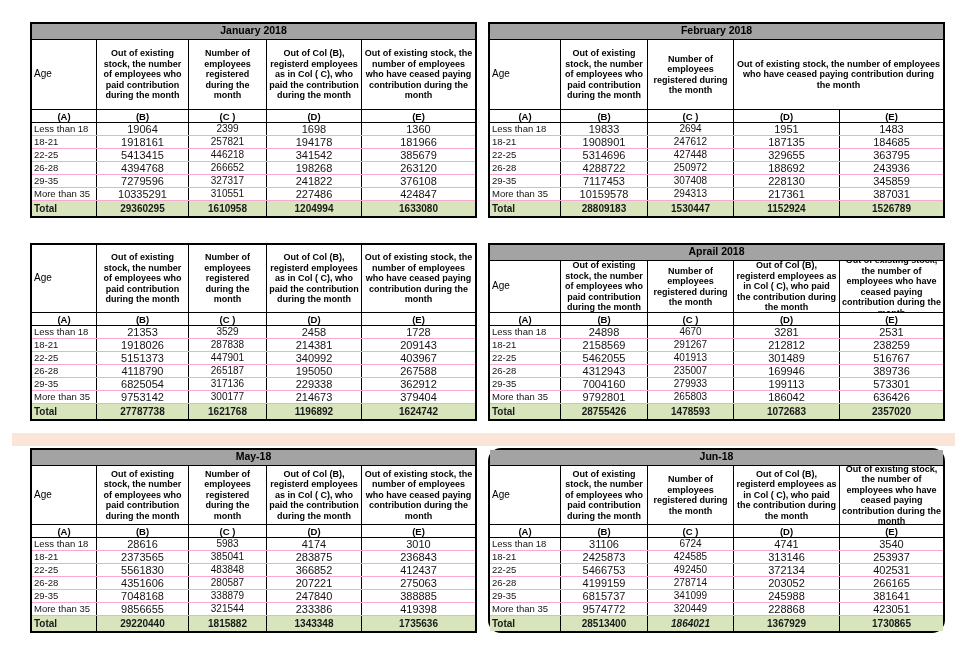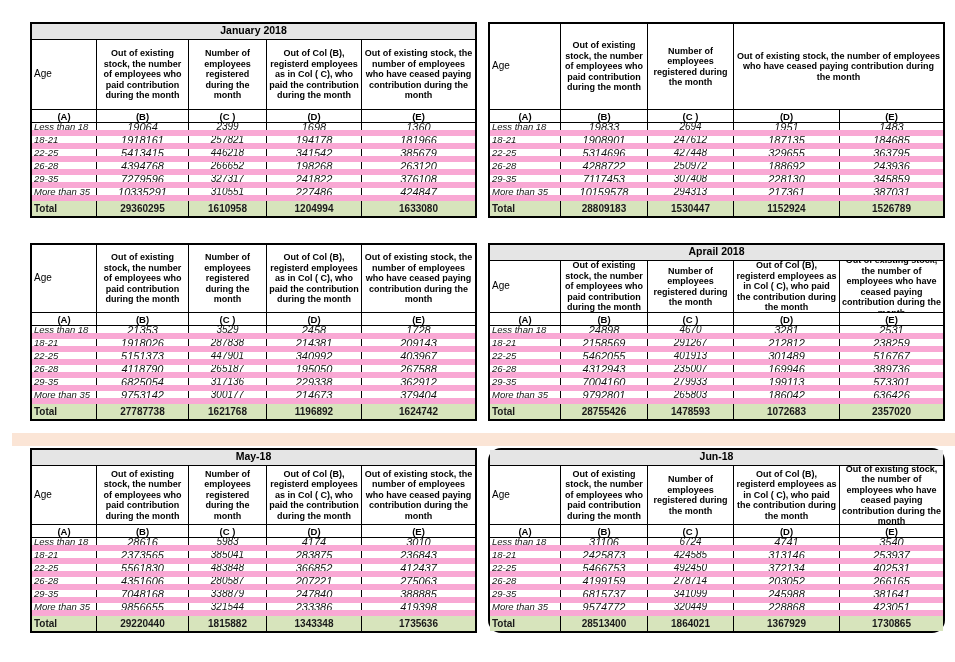--- a/index.html
+++ b/index.html
@@ -1,26 +1,26 @@
 <!DOCTYPE html>
 <html><head>
 <meta charset="utf-8">
 <style>
   html,body{margin:0;padding:0;background:#fff;}
   .stage{position:relative;width:955px;height:662px;background:#ffffff;
          font-family:"Liberation Sans",sans-serif;overflow:hidden;}
   .band{position:absolute;left:12px;top:433px;width:943px;height:13px;background:#fbe5d6;}
   .mt{position:absolute;display:flex;flex-direction:column;border:2px solid #000;
       background:#fff;box-sizing:border-box;}
-  .mt .title{flex:0 0 15px;background:#e5e5e5;border-bottom:1.5px solid #000;
+  .mt .title{flex:0 0 15px;background:#a3a3a3;border-bottom:1.5px solid #000;
       font-weight:bold;font-size:10.5px;line-height:13px;text-align:center;color:#000;overflow:hidden;}
   .row{display:flex;box-sizing:border-box;min-height:0;}
   .hdr{flex:1 1 auto;border-bottom:1px solid #000;overflow:hidden;}
   .lt{flex:0 0 13px;border-bottom:1px solid #000;}
-  .dr{flex:0 0 13px;border-bottom:6px solid #f9a8d4;font-style:italic;}
+  .dr{flex:0 0 13px;border-bottom:1px solid #f9a8d4;}
   .tr2{flex:0 0 15px;background:#d7e4bc;}
   .cell{box-sizing:border-box;border-right:1px solid #000;overflow:hidden;display:flex;
         align-items:center;justify-content:center;text-align:center;padding:0 2px;color:#141414;}
   .cell:last-child{border-right:none;flex:1 1 auto;}
   .hdr .cell{font-weight:bold;font-size:9px;line-height:10.5px;padding:1px 2px;color:#000;}
   .hdr .cell.age{font-weight:normal;font-size:10px;justify-content:flex-start;text-align:left;}
   .lt .cell{font-weight:bold;font-size:9.5px;line-height:11px;color:#000;}
   .dr .cell{font-size:11px;line-height:12px;}
   .dr .cell.age{font-size:9.5px;justify-content:flex-start;text-align:left;}
   .dr .cell.c2{font-size:10px;}
@@ -93,20 +93,21 @@
         </div>
         <div class="row tr2">
           <div class="cell age" style="flex: 0 0 65px;">Total</div>
           <div class="cell" style="flex: 0 0 92px;">29360295</div>
           <div class="cell" style="flex: 0 0 78px;">1610958</div>
           <div class="cell" style="flex: 0 0 95px;">1204994</div>
           <div class="cell">1633080</div>
         </div>
       </div>
       <div class="mt" style="left: 488px; top: 22px; width: 457px; height: 196px;">
+        <div class="title">February 2018</div>
         <div class="row hdr">
           <div class="cell age" style="flex: 0 0 71px;">Age</div>
           <div class="cell" style="flex: 0 0 87px;">Out of existing stock, the number of employees who paid contribution during the month</div>
           <div class="cell" style="flex: 0 0 86px;">Number of employees registered during the month</div>
           <div class="cell">Out of existing stock, the number of employees  who have ceased paying contribution during the month</div>
         </div>
         <div class="row lt">
           <div class="cell" style="flex: 0 0 71px;">(A)</div>
           <div class="cell" style="flex: 0 0 87px;">(B)</div>
           <div class="cell" style="flex: 0 0 86px;">(C )</div>
@@ -414,19 +415,19 @@
         <div class="row dr">
           <div class="cell age" style="flex: 0 0 71px;">More than 35</div>
           <div class="cell" style="flex: 0 0 87px;">9574772</div>
           <div class="cell c2" style="flex: 0 0 86px;">320449</div>
           <div class="cell" style="flex: 0 0 106px;">228868</div>
           <div class="cell">423051</div>
         </div>
         <div class="row tr2">
           <div class="cell age" style="flex: 0 0 71px;">Total</div>
           <div class="cell" style="flex: 0 0 87px;">28513400</div>
-          <div class="cell" style="flex: 0 0 86px;">1864021</div>
+          <div class="cell" style="flex: 0 0 86px; font-style: italic;">1864021</div>
           <div class="cell" style="flex: 0 0 106px;">1367929</div>
           <div class="cell">1730865</div>
         </div>
       </div>
     </div>
 </div>
 
 </body></html>

